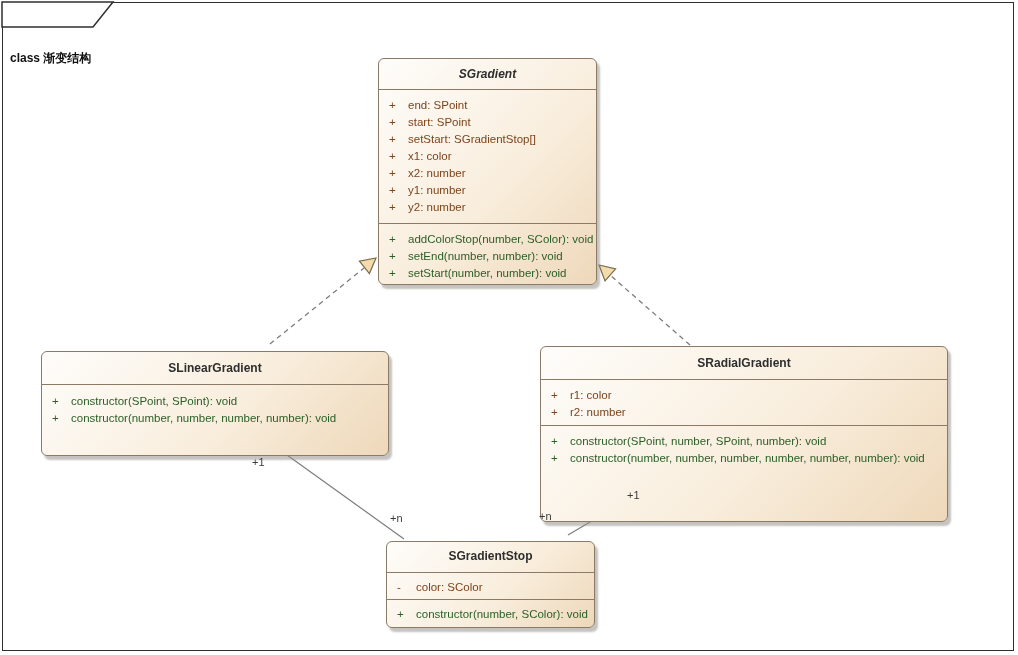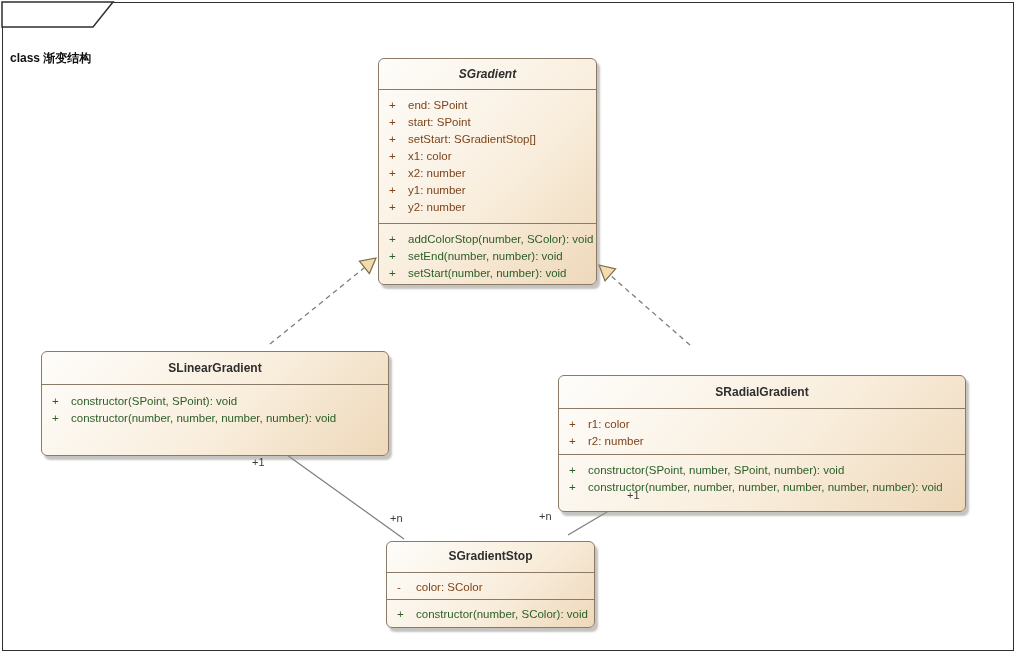--- a/index.html
+++ b/index.html
@@ -119,21 +119,21 @@
           <span class="vis">+</span>
           <span>constructor(SPoint, SPoint): void</span>
         </div>
       <div class="row meth">
           <span class="vis">+</span>
           <span>constructor(number, number, number, number): void</span>
         </div>
     </div>
   </div>
 
-  <div class="uml-class" style="left:558px;top:346px;width:408px;height:137px;margin-top:29px;">
+  <div class="uml-class" style="left:540px;top:346px;width:408px;height:176px;">
     <div class="uml-title" style="height:32px;">SRadialGradient</div>
     <div class="uml-compartment" style="height:46px;padding-top:6px;">
       <div class="row attr">
           <span class="vis">+</span>
           <span>r1: color</span>
         </div>
       <div class="row attr">
           <span class="vis">+</span>
           <span>r2: number</span>
         </div>

